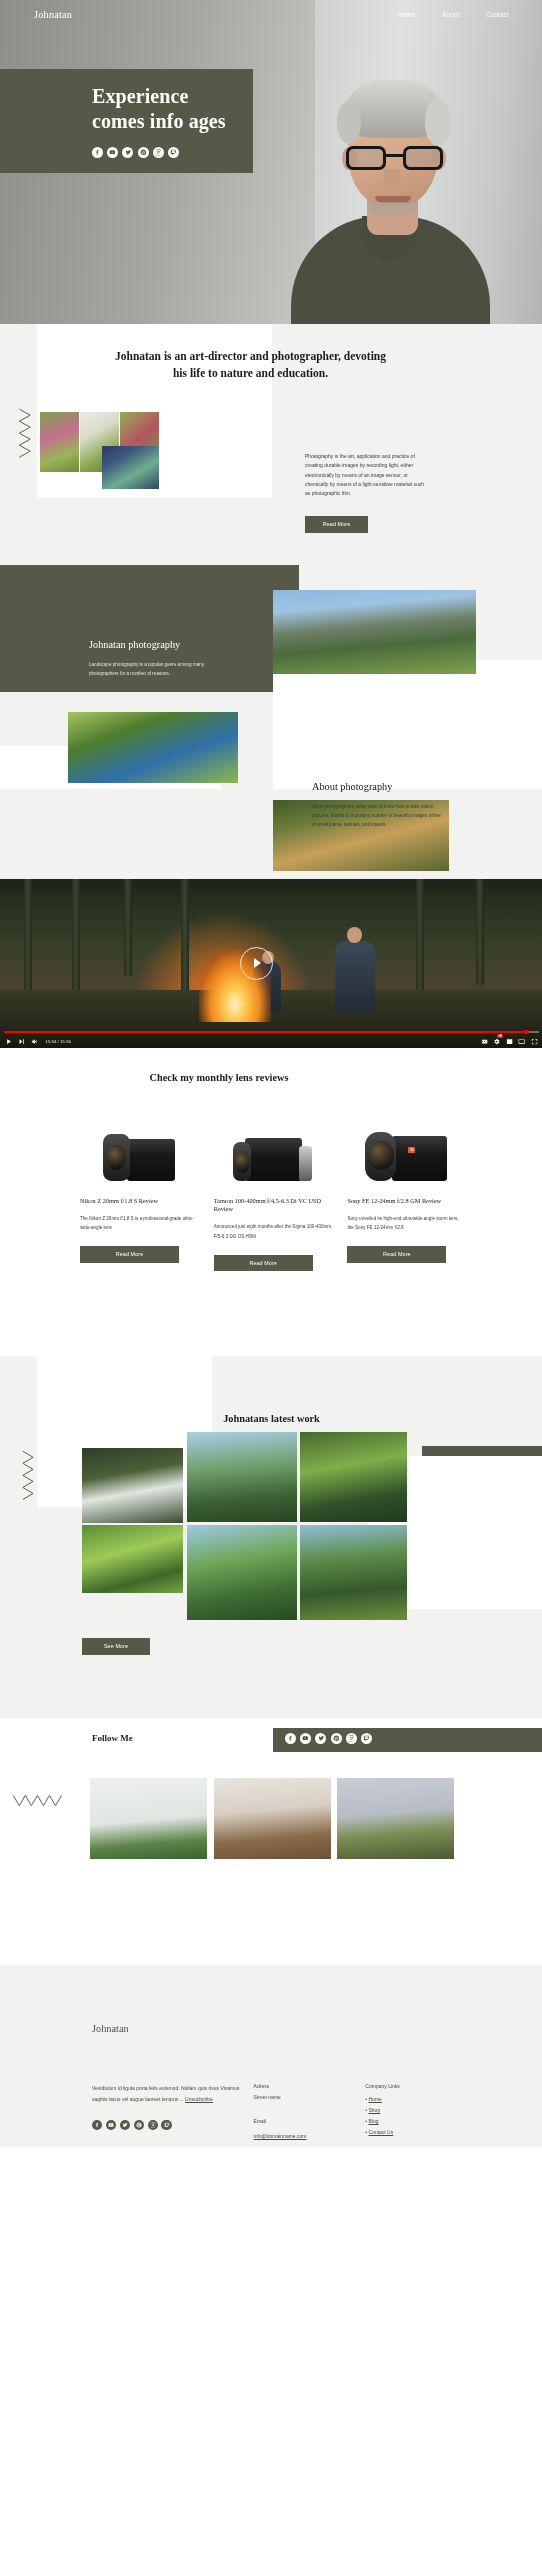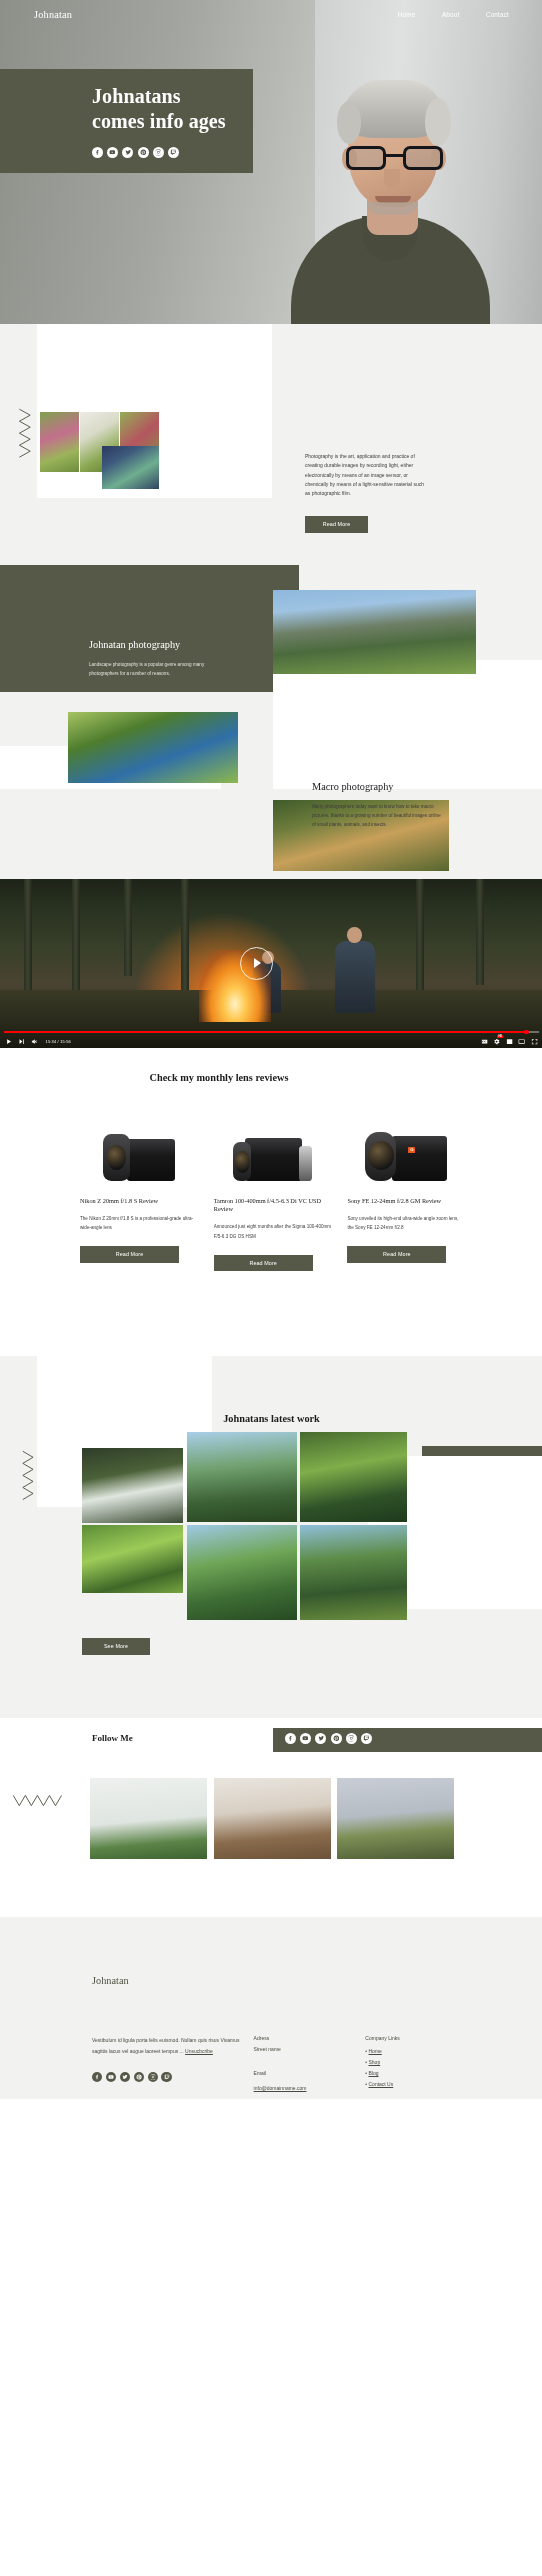--- a/index.html
+++ b/index.html
@@ -224,21 +224,21 @@
     background:linear-gradient(175deg,#a8cfe8 0%,#6f9f6c 40%,#3c6236 72%,#27441f 100%); }
   .wi4 { left:187px; top:169px; width:110px; height:95px;
     background:linear-gradient(170deg,#9ec9e6 0%,#6ea556 38%,#3e6d34 70%,#264a22 100%); }
   .wi5 { left:300px; top:76px; width:107px; height:90px;
     background:linear-gradient(170deg,#466a2f 0%,#7fae4a 38%,#2f5228 72%,#1e3a1c 100%); }
   .wi6 { left:300px; top:169px; width:107px; height:95px;
     background:linear-gradient(175deg,#8fbfd9 0%,#5d8c49 35%,#34582c 68%,#6d8f3f 100%); }
   .work-btn { position:absolute; left:82px; top:282px; width:68px; }
 
   
-  .follow { position:relative; width:543px; height:199px; background:#fff; }
+  .follow { position:relative; width:543px; height:247px; background:#fff; }
   .follow-olive { position:absolute; left:273px; top:9.7px; width:270px; height:24px; background:#565948; }
   .follow-h { position:absolute; left:92px; top:14.5px; font-family:"Liberation Serif",serif; font-size:9px; color:#1b1b1b; }
   .follow-icons { position:absolute; left:285px; top:15px; display:flex; gap:4.2px; }
   .follow-zig { position:absolute; left:12px; top:75px; width:52px; height:15.7px; }
   .fi { position:absolute; background-size:cover; background-position:center; }
   .fi1 { left:90px; top:60px; width:117px; height:81px;
     background:linear-gradient(175deg,#eef1ef 0%,#dfe5e0 52%,#5c8448 78%,#3d6230 100%); }
   .fi2 { left:214px; top:60px; width:117px; height:81px;
     background:linear-gradient(175deg,#e8e4de 0%,#d8cfc3 40%,#8a6b4c 72%,#6b5238 100%); }
   .fi3 { left:337px; top:60px; width:117px; height:81px;
@@ -293,21 +293,21 @@
     <div class="brand">Johnatan</div>
     <div class="nav-links">
       <a href="#">Home</a>
       <a href="#">About</a>
       <a href="#">Contact</a>
     </div>
   </nav>
 
   <div class="hero-panel"></div>
   <h1 class="hero-title">
-    <span>Johnatans</span><br>
+    <span>Experience</span><br>
     <span>comes info ages</span>
   </h1>
 
   <div class="hero-social">
     <a href="#" class="sico">
         <svg viewBox="0 0 24 24">
           <path d="M13.5 21v-8h2.7l.4-3.1h-3.1V7.9c0-.9.25-1.5 1.55-1.5H16.7V3.6c-.3 0-1.3-.13-2.45-.13-2.43 0-4.1 1.48-4.1 4.2v2.34H7.45V13h2.7v8z"></path>
         </svg>
       </a>
     <a href="#" class="sico">
@@ -333,20 +333,21 @@
     <a href="#" class="sico">
         <svg viewBox="0 0 24 24">
           <path d="M4.3 3 3 6.4v12.2h4.1V21h2.3l2.3-2.4h3.4L21 13V3zm15 9.2-2.7 2.8h-4.1l-2.3 2.3V15H6.8V4.6h12.5zM13.6 7.2h1.6v4.6h-1.6zm4.1 0h1.6v4.6h-1.6z"></path>
         </svg>
       </a>
   </div>
 </section>
 
 <section class="about">
   <div class="about-white"></div>
+  <h2 class="about-h serif">Johnatan is an art-director and photographer, devoting his life to nature and education.</h2>
   <svg class="zig" viewBox="0 0 30 90">
     <polyline points="4,2 22,12 4,22 22,32 4,42 22,52 4,62 22,72 4,82" fill="none" stroke="#565948" stroke-width="1.6"></polyline>
   </svg>
   <div class="about-imgs">
     <div class="ai ai1"></div>
     <div class="ai ai2"></div>
     <div class="ai ai3"></div>
     <div class="ai ai4"></div>
   </div>
   <p class="about-body">Photography is the art, application and practice of creating durable images by recording light, either electronically by means of an image sensor, or chemically by means of a light-sensitive material such as photographic film.</p>
@@ -361,21 +362,21 @@
 
   <div class="cat-img img-landscape"></div>
   <div class="cat-img img-macro"></div>
   <div class="cat-img img-wild"></div>
 
   <div class="cat-block cat-landscape">
     <div class="cat-title">Johnatan photography</div>
     <div class="cat-text">Landscape photography is a popular genre among many photographers for a number of reasons.</div>
   </div>
   <div class="cat-block cat-macro">
-    <div class="cat-title">Macro photography</div>
+    <div class="cat-title">About photography</div>
     <div class="cat-text">Many photographers today want to know how to take macro pictures, thanks to a growing number of beautiful images online of small plants, animals, and insects.</div>
   </div>
 </section>
 
 <section class="video">
   <div class="v-scene"></div>
   <div class="v-tree" style="left:24px"></div>
   <div class="v-tree" style="left:72px;height:127px"></div>
   <div class="v-tree" style="left:124px;height:97px"></div>
   <div class="v-tree" style="left:181px;height:115px"></div>

